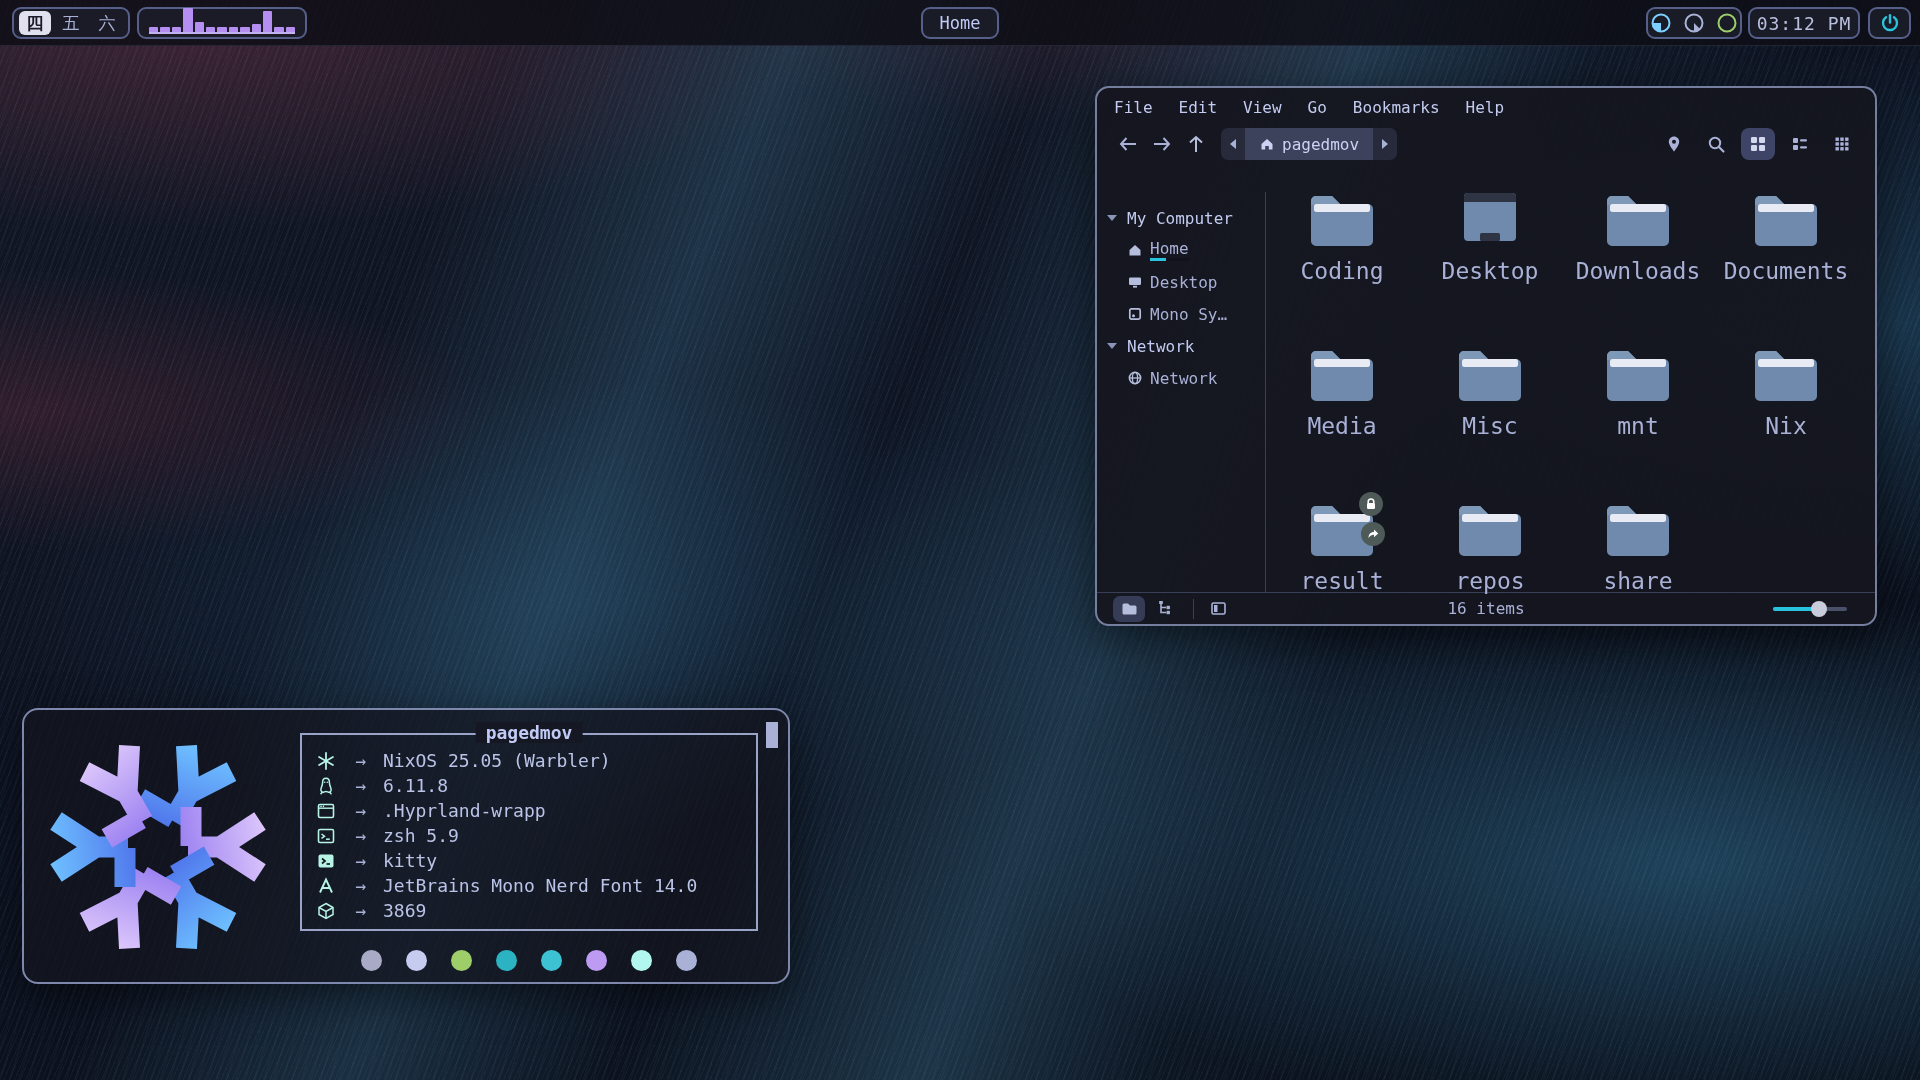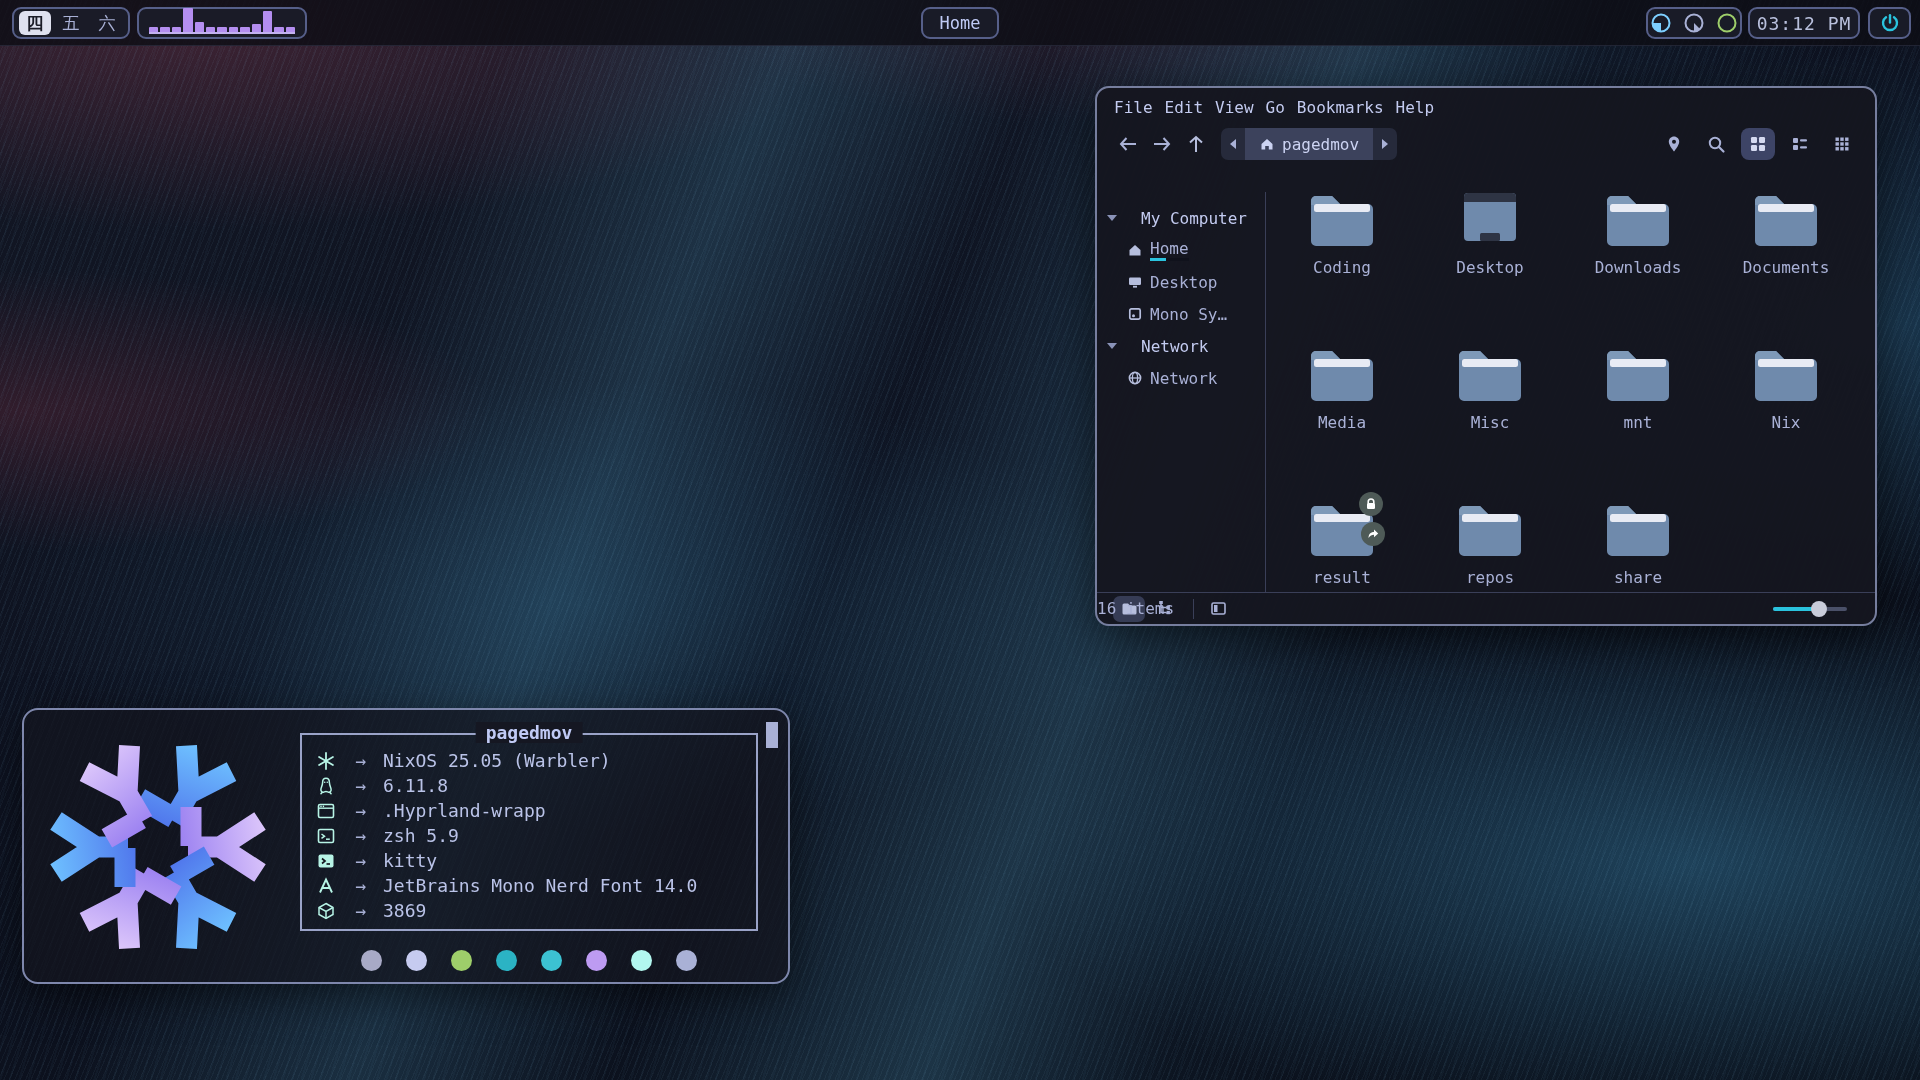--- a/index.html
+++ b/index.html
@@ -37,59 +37,59 @@
   .title-pill { left:921px; width:78px; justify-content:center; font-size:17px; color:#c0caf5; }
   .gauge-pill { left:1646px; width:96px; justify-content:center; gap:11px; }
   .clock-pill { left:1748px; width:112px; justify-content:center; font-size:18px;
                 color:#b9c0dd; letter-spacing:1px; }
   .power-pill { left:1868px; width:43px; justify-content:center; }
 
   
   .fm { position:absolute; left:1095px; top:86px; width:782px; height:540px;
     background:rgba(21,22,31,.96); border:2px solid #767e9e; border-radius:14px;
     box-shadow:0 14px 44px rgba(0,0,0,.55); color:#a9b1d6; overflow:hidden; }
-  .fm-menubar { display:flex; gap:12px; padding:10px 0 4px 17px; font-size:16px; color:#c3cbf0; }
+  .fm-menubar { display:flex; gap:26px; padding:10px 0 4px 17px; font-size:16px; color:#c3cbf0; }
   .fm-menubar span { cursor:default; }
   .fm-toolbar { position:relative; height:46px; display:flex; align-items:center; padding:0 14px; }
   .navbtn { width:34px; height:32px; display:flex; align-items:center; justify-content:center; }
   .pathgroup { display:flex; margin-left:8px; height:32px; border-radius:7px; overflow:hidden; }
   .pathseg { display:flex; align-items:center; justify-content:center; background:#262a3b; }
   .pathseg.chev { width:24px; }
   .pathchip { display:flex; align-items:center; gap:7px; padding:0 14px;
     background:#3c425c; color:#ccd3f2; font-size:16px; }
   .toolright { position:absolute; right:16px; top:7px; display:flex; align-items:center; gap:8px; }
   .toolbtn { width:34px; height:32px; display:flex; align-items:center; justify-content:center;
     border-radius:8px; }
   .toolbtn.active { background:#3d4466; }
   .fm-body { position:absolute; top:104px; bottom:32px; left:0; right:0; display:flex; }
   .fm-sidebar { width:169px; border-right:1px solid #3a3f58; padding:10px 0 0 10px;
     font-size:16px; overflow:hidden; }
-  .side-hdr { display:flex; align-items:center; gap:24px; color:#c3cbf0; height:32px; }
+  .side-hdr { display:flex; align-items:center; gap:10px; color:#c3cbf0; height:32px; }
   .side-item { display:flex; align-items:center; gap:7px; height:32px; padding-left:20px; }
   .side-item .lbl { color:#a9b1d6; }
   .side-item.current .lbl { background:linear-gradient(90deg,#2ac3de 0 16px,#10121c 16px 100%)
       bottom left/100% 3px no-repeat; padding-bottom:3px; }
   .tri { width:0; height:0; border-left:5px solid transparent; border-right:5px solid transparent;
     border-top:6px solid #8a93b8; }
   .fm-grid { position:absolute; left:1268px; top:190px; width:600px;
     display:grid; grid-template-columns:repeat(4,148px); grid-auto-rows:155px; }
   .cell { display:flex; flex-direction:column; align-items:center; }
   .icon-wrap { position:relative; width:66px; height:56px; }
-  .cell .lbl { margin-top:12px; font-size:16px; color:#a9b1d6; }
+  .cell .lbl { margin-top:12px; font-size:23px; color:#a9b1d6; }
   .emblem { position:absolute; width:24px; height:24px; border-radius:50%;
     background:#4e5a57; display:flex; align-items:center; justify-content:center; }
   .emblem.lock { right:-8px; top:-8px; }
   .emblem.link { right:-10px; top:22px; }
   .fm-status { position:absolute; left:0; right:0; bottom:0; height:32px;
     border-top:1px solid #3a3f58; display:flex; align-items:center; padding:0 16px; }
   .stbtn { width:32px; height:26px; border-radius:7px; display:flex; align-items:center;
     justify-content:center; margin-right:4px; }
   .stbtn.active { background:#363c55; }
   .stsep { width:1px; height:20px; background:#3a3f58; margin:0 8px; }
-  .st-count { position:absolute; left:0; right:0; font-size:16px; color:#a9b1d6; }
+  .st-count { position:absolute; left:0; right:0; text-align:center; font-size:16px; color:#a9b1d6; }
   .zoom-slider { position:absolute; right:28px; width:74px; height:16px; }
   .zoom-slider .track { position:absolute; top:6px; left:0; right:0; height:4px;
     border-radius:2px; background:#4a5068; }
   .zoom-slider .fill { position:absolute; top:6px; left:0; height:4px;
     border-radius:2px; background:#2ac3de; }
   .zoom-slider .knob { position:absolute; top:0; width:16px; height:16px; border-radius:50%;
     background:#c9ccda; }
 
   
   .fetch { position:absolute; left:22px; top:708px; width:768px; height:276px;

